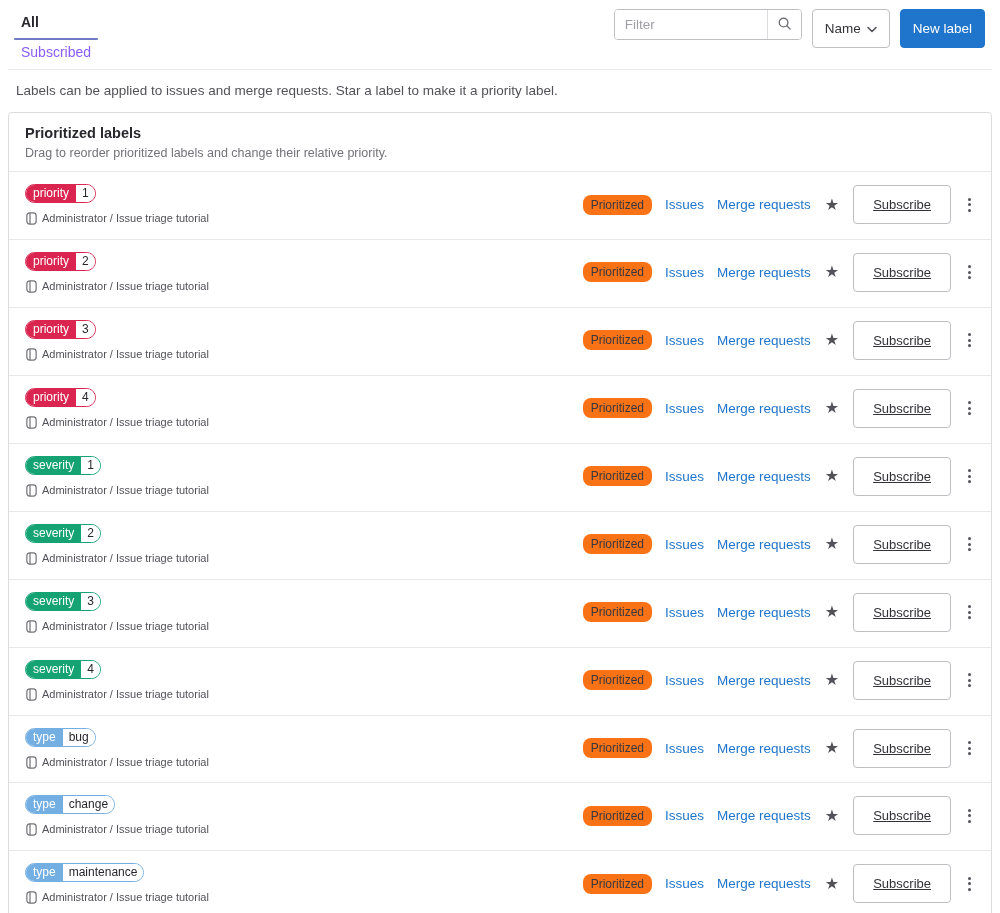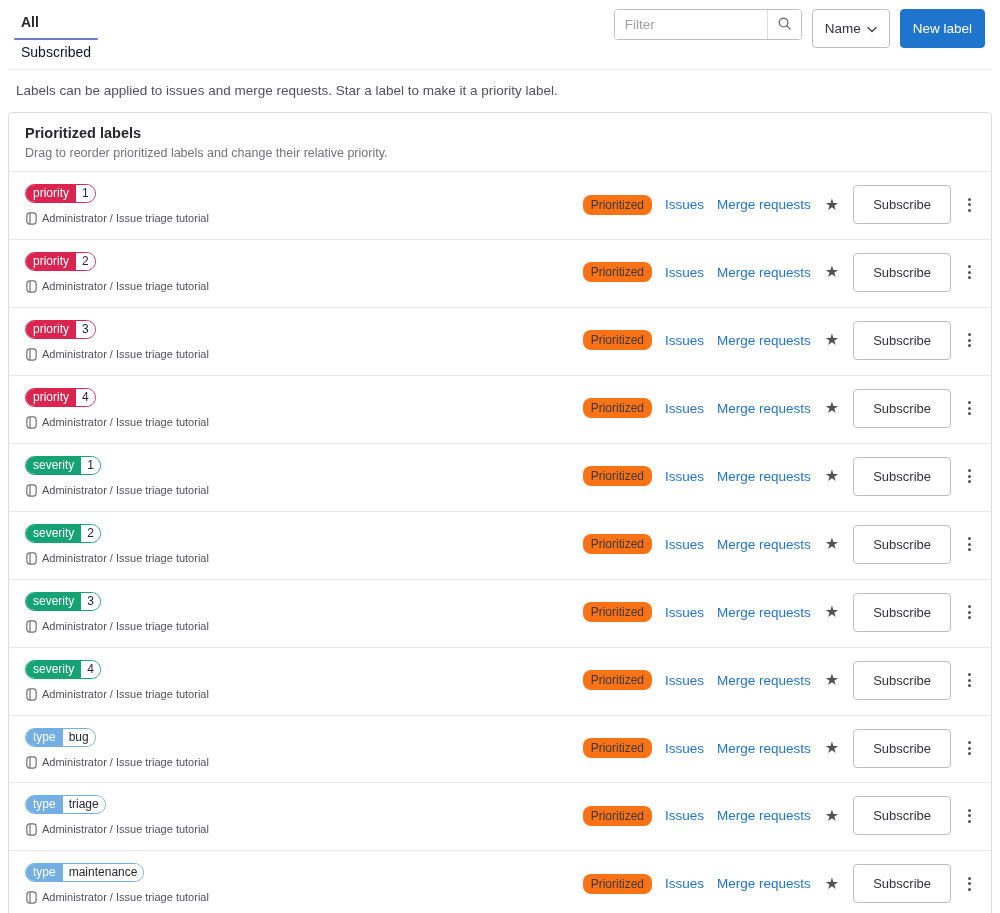--- a/index.html
+++ b/index.html
@@ -5,21 +5,21 @@
   * { margin:0; padding:0; box-sizing:border-box; }
   html,body { width:1000px; height:913px; background:#fff;
     font-family:"Liberation Sans","DejaVu Sans",sans-serif;
     color:#333238; font-size:14px; }
   .page { padding:0 8px; }
 
   
   .top-area { display:flex; justify-content:space-between; align-items:flex-start;
     border-bottom:1px solid #ececef; padding-top:9px; }
   .tabs { display:flex;flex-direction:column; }
-  .tab { padding:5px 7px 9px; font-size:14px; color:#0f172a; cursor:pointer;
+  .tab { padding:5px 7px 9px; font-size:14px; color:#8b5cf6; cursor:pointer;
     position:relative; margin:0 6px; }
   .tab.active { color:#28272d; font-weight:700; }
   .tab.active::after { content:""; position:absolute; left:0; right:0; bottom:-1px;
     height:2px; background:#6e7bc4; border-radius:2px; }
   .controls { display:flex; gap:10px; padding-bottom:7px; margin-right:7px; }
   .filter-group { display:flex; align-items:stretch; border:1px solid #bfbfc3;
     border-radius:4px; height:31px; overflow:hidden; background:#fff; }
   .filter-input { border:none; outline:none; width:152px; padding:0 10px;
     font-size:13.5px; color:#333238; font-family:inherit; }
   .filter-input::placeholder { color:#9f9ea5; }
@@ -53,21 +53,21 @@
   .project-line { margin-top:8px; font-size:11px; color:#535158;
     display:flex; align-items:flex-start; gap:4px; line-height:1.45; }
   .project-line svg { flex:0 0 auto; margin-top:1px; }
 
   .row-right { display:flex; align-items:center; gap:13px; margin-top:1px; }
   .badge { background:#f97316; color:#3a383f; font-size:12px; padding:3px 8px;
     border-radius:8px; }
   .row-link { color:#1f75cb; font-size:13.5px; text-decoration:none; cursor:pointer; }
   .star-btn { background:none; border:none; color:#535158; font-size:16px; line-height:1;
     cursor:pointer; padding:0 1px; }
-  .subscribe-btn { height:39px; padding:12px 19px; font-size:13px; }
+  .subscribe-btn { height:39px; padding:12px 19px; font-size:13px;text-decoration:underline; }
   .kebab-btn { background:none; border:none; cursor:pointer; padding:2px 4px;
     display:flex; flex-direction:column; gap:2.5px; align-items:center; }
   .kebab-btn i { width:3px; height:3px; border-radius:50%; background:#535158; }
 </style>
 </head>
 <body>
 
 <div class="page">
 
   <div class="top-area">
@@ -374,21 +374,21 @@
               <i></i>
               <i></i>
       </button>
     </div>
   </li>
 
   <li class="label-row">
     <div class="row-left">
       <span class="scoped-label" style="border-color: rgb(115, 175, 227);">
         <span class="scoped-key" style="background: rgb(115, 175, 227);">type</span>
-        <span class="scoped-val">triage</span>
+        <span class="scoped-val">change</span>
       </span>
       <div class="project-line">
         <span>
           <svg width="13" height="13" viewBox="0 0 14 14" fill="none">
             <rect x="2" y="1" width="10" height="12" rx="3" stroke="#737278" stroke-width="1.3"></rect>
             <line x1="5.4" y1="1" x2="5.4" y2="13" stroke="#737278" stroke-width="1.3"></line>
           </svg>
         </span>
         <span>Administrator / Issue triage tutorial</span>
       </div>

